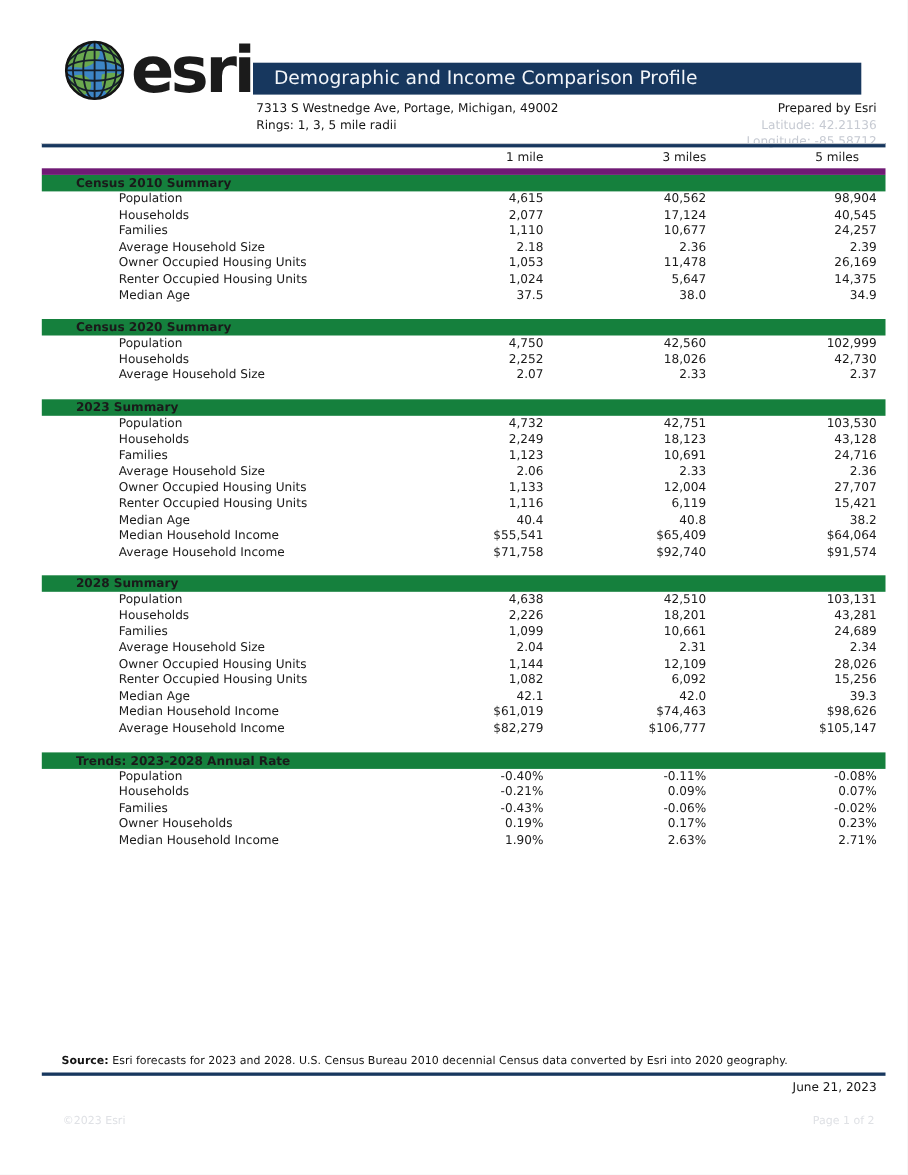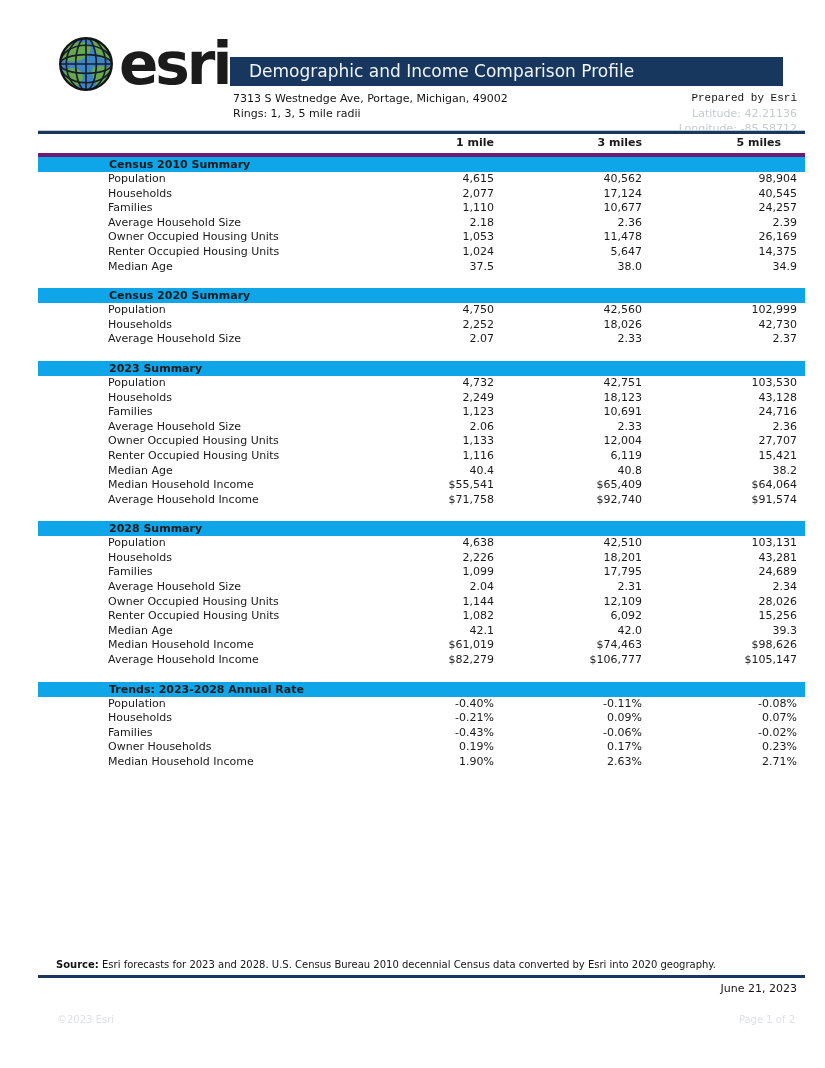--- a/index.html
+++ b/index.html
@@ -19,36 +19,36 @@
   .reg { font-size:11px; font-weight:bold; color:#1b1b1b; vertical-align:34px; margin-left:1px; }
   
   .titlebar {
     position:absolute; left:230px; top:57px; width:553px; height:29px;
     background:#17375e; color:#f2f5f9; font-size:17px; line-height:29px;
     padding-left:19px; box-sizing:border-box; white-space:nowrap;
   }
   
   .addr { position:absolute; left:233px; top:91px; font-size:11px; line-height:15px; color:#141414; }
   .prep { position:absolute; right:28px; top:91px; text-align:right; font-size:11px; line-height:15px; }
-  .prep .main { color:#141414;font-family:Liberation Mono, monospace; }
+  .prep .main { color:#141414; }
   .faint { color:#c6cad2; }
   .vfaint { color:#dfe1e5; }
   
   .toprule { position:absolute; left:38px; top:130px; width:767px; height:3px;
              background:#17375e; border-top:1px solid #c3c7cd; box-sizing:content-box; }
   .botrule { position:absolute; left:38px; top:975px; width:767px; height:3px; background:#17375e; }
   
   .tbl { position:absolute; left:38px; top:134px; width:767px; font-size:11px; }
-  .thead { position:relative; height:19px; line-height:18px; font-weight:bold;
-           border-bottom:4px solid #701a75; }
+  .thead { position:relative; height:19px; line-height:18px; font-weight:normal;
+           border-bottom:6px solid #701a75; }
   .col { position:absolute; }
   .col1 { right:311px; } .col2 { right:163px; } .col3 { right:24px; }
   .section + .section { margin-top:14px; }
-  .sec-row { height:15px; line-height:15px; background:#0ea5e9; font-weight:bold;
-             padding-left:71px; box-sizing:border-box; }
+  .sec-row { height:15px; line-height:15px; background:#15803d; font-weight:bold;
+             padding-left:31px; box-sizing:border-box; }
   .row { position:relative; height:14.6px; line-height:14.6px; }
   .row .lbl { padding-left:70px; }
   .v { position:absolute; top:0; text-align:right; }
   .v1 { right:311px; } .v2 { right:163px; } .v3 { right:8px; }
   
   .srcline { position:absolute; left:56px; top:959px; width:765px; font-size:10px; color:#141414; }
   .srcline b { font-weight:bold; }
   .dateline { position:absolute; right:28px; top:982px; font-size:11px; color:#141414; }
   .foot-left  { position:absolute; left:57px;  top:1014px; font-size:10px; }
   .foot-right { position:absolute; right:30px; top:1014px; font-size:10px; }
@@ -135,21 +135,21 @@
           <div class="row"><span class="lbl">Owner Occupied Housing Units</span><span class="v v1">1,133</span><span class="v v2">12,004</span><span class="v v3">27,707</span></div>
           <div class="row"><span class="lbl">Renter Occupied Housing Units</span><span class="v v1">1,116</span><span class="v v2">6,119</span><span class="v v3">15,421</span></div>
           <div class="row"><span class="lbl">Median Age</span><span class="v v1">40.4</span><span class="v v2">40.8</span><span class="v v3">38.2</span></div>
           <div class="row"><span class="lbl">Median Household Income</span><span class="v v1">$55,541</span><span class="v v2">$65,409</span><span class="v v3">$64,064</span></div>
           <div class="row"><span class="lbl">Average Household Income</span><span class="v v1">$71,758</span><span class="v v2">$92,740</span><span class="v v3">$91,574</span></div>
         </div>
         <div class="section">
           <div class="sec-row">2028 Summary</div>
           <div class="row"><span class="lbl">Population</span><span class="v v1">4,638</span><span class="v v2">42,510</span><span class="v v3">103,131</span></div>
           <div class="row"><span class="lbl">Households</span><span class="v v1">2,226</span><span class="v v2">18,201</span><span class="v v3">43,281</span></div>
-          <div class="row"><span class="lbl">Families</span><span class="v v1">1,099</span><span class="v v2">17,795</span><span class="v v3">24,689</span></div>
+          <div class="row"><span class="lbl">Families</span><span class="v v1">1,099</span><span class="v v2">10,661</span><span class="v v3">24,689</span></div>
           <div class="row"><span class="lbl">Average Household Size</span><span class="v v1">2.04</span><span class="v v2">2.31</span><span class="v v3">2.34</span></div>
           <div class="row"><span class="lbl">Owner Occupied Housing Units</span><span class="v v1">1,144</span><span class="v v2">12,109</span><span class="v v3">28,026</span></div>
           <div class="row"><span class="lbl">Renter Occupied Housing Units</span><span class="v v1">1,082</span><span class="v v2">6,092</span><span class="v v3">15,256</span></div>
           <div class="row"><span class="lbl">Median Age</span><span class="v v1">42.1</span><span class="v v2">42.0</span><span class="v v3">39.3</span></div>
           <div class="row"><span class="lbl">Median Household Income</span><span class="v v1">$61,019</span><span class="v v2">$74,463</span><span class="v v3">$98,626</span></div>
           <div class="row"><span class="lbl">Average Household Income</span><span class="v v1">$82,279</span><span class="v v2">$106,777</span><span class="v v3">$105,147</span></div>
         </div>
         <div class="section">
           <div class="sec-row">Trends: 2023-2028 Annual Rate</div>
           <div class="row"><span class="lbl">Population</span><span class="v v1">-0.40%</span><span class="v v2">-0.11%</span><span class="v v3">-0.08%</span></div>

